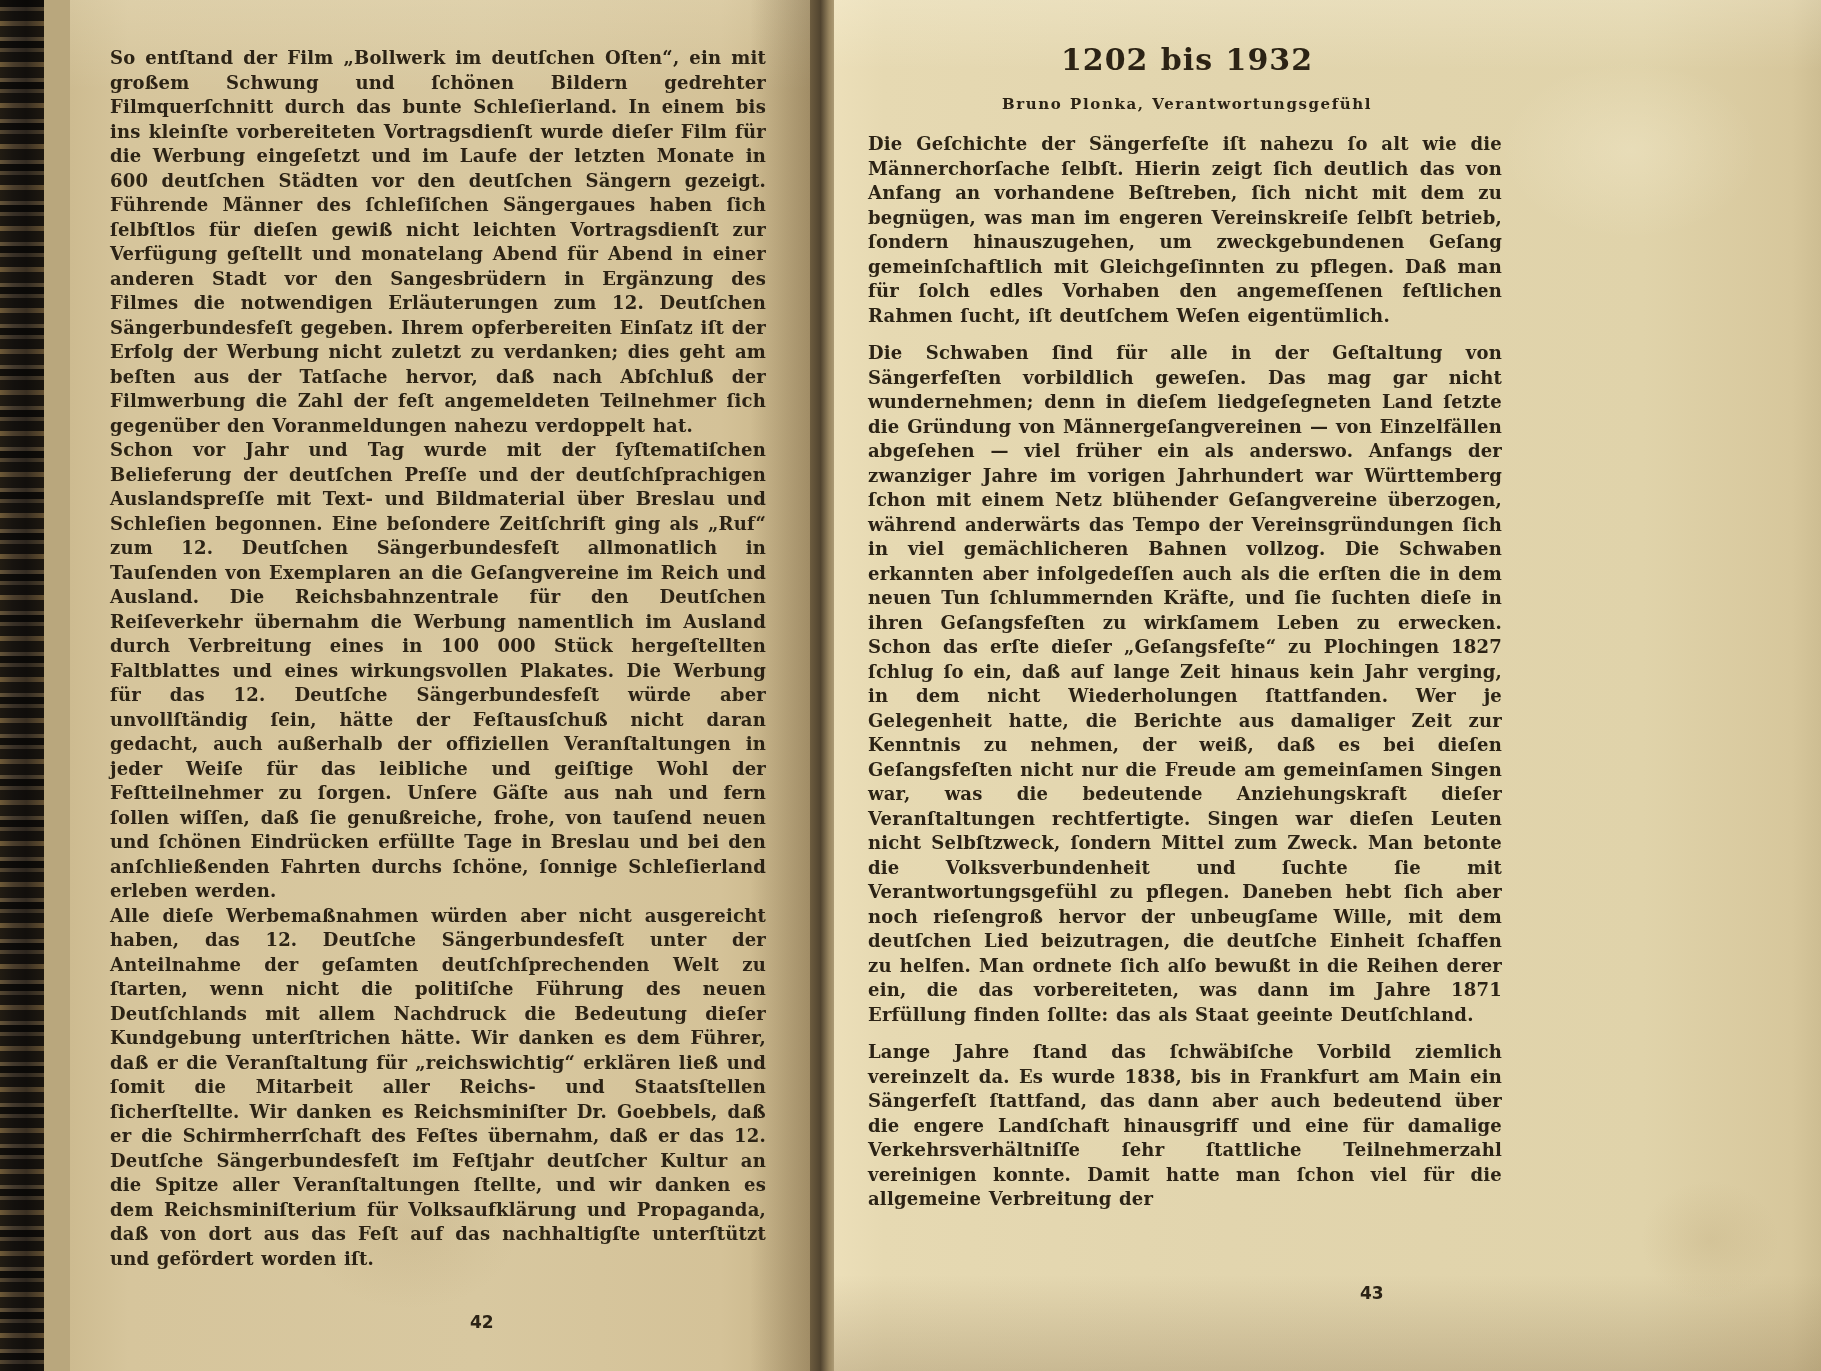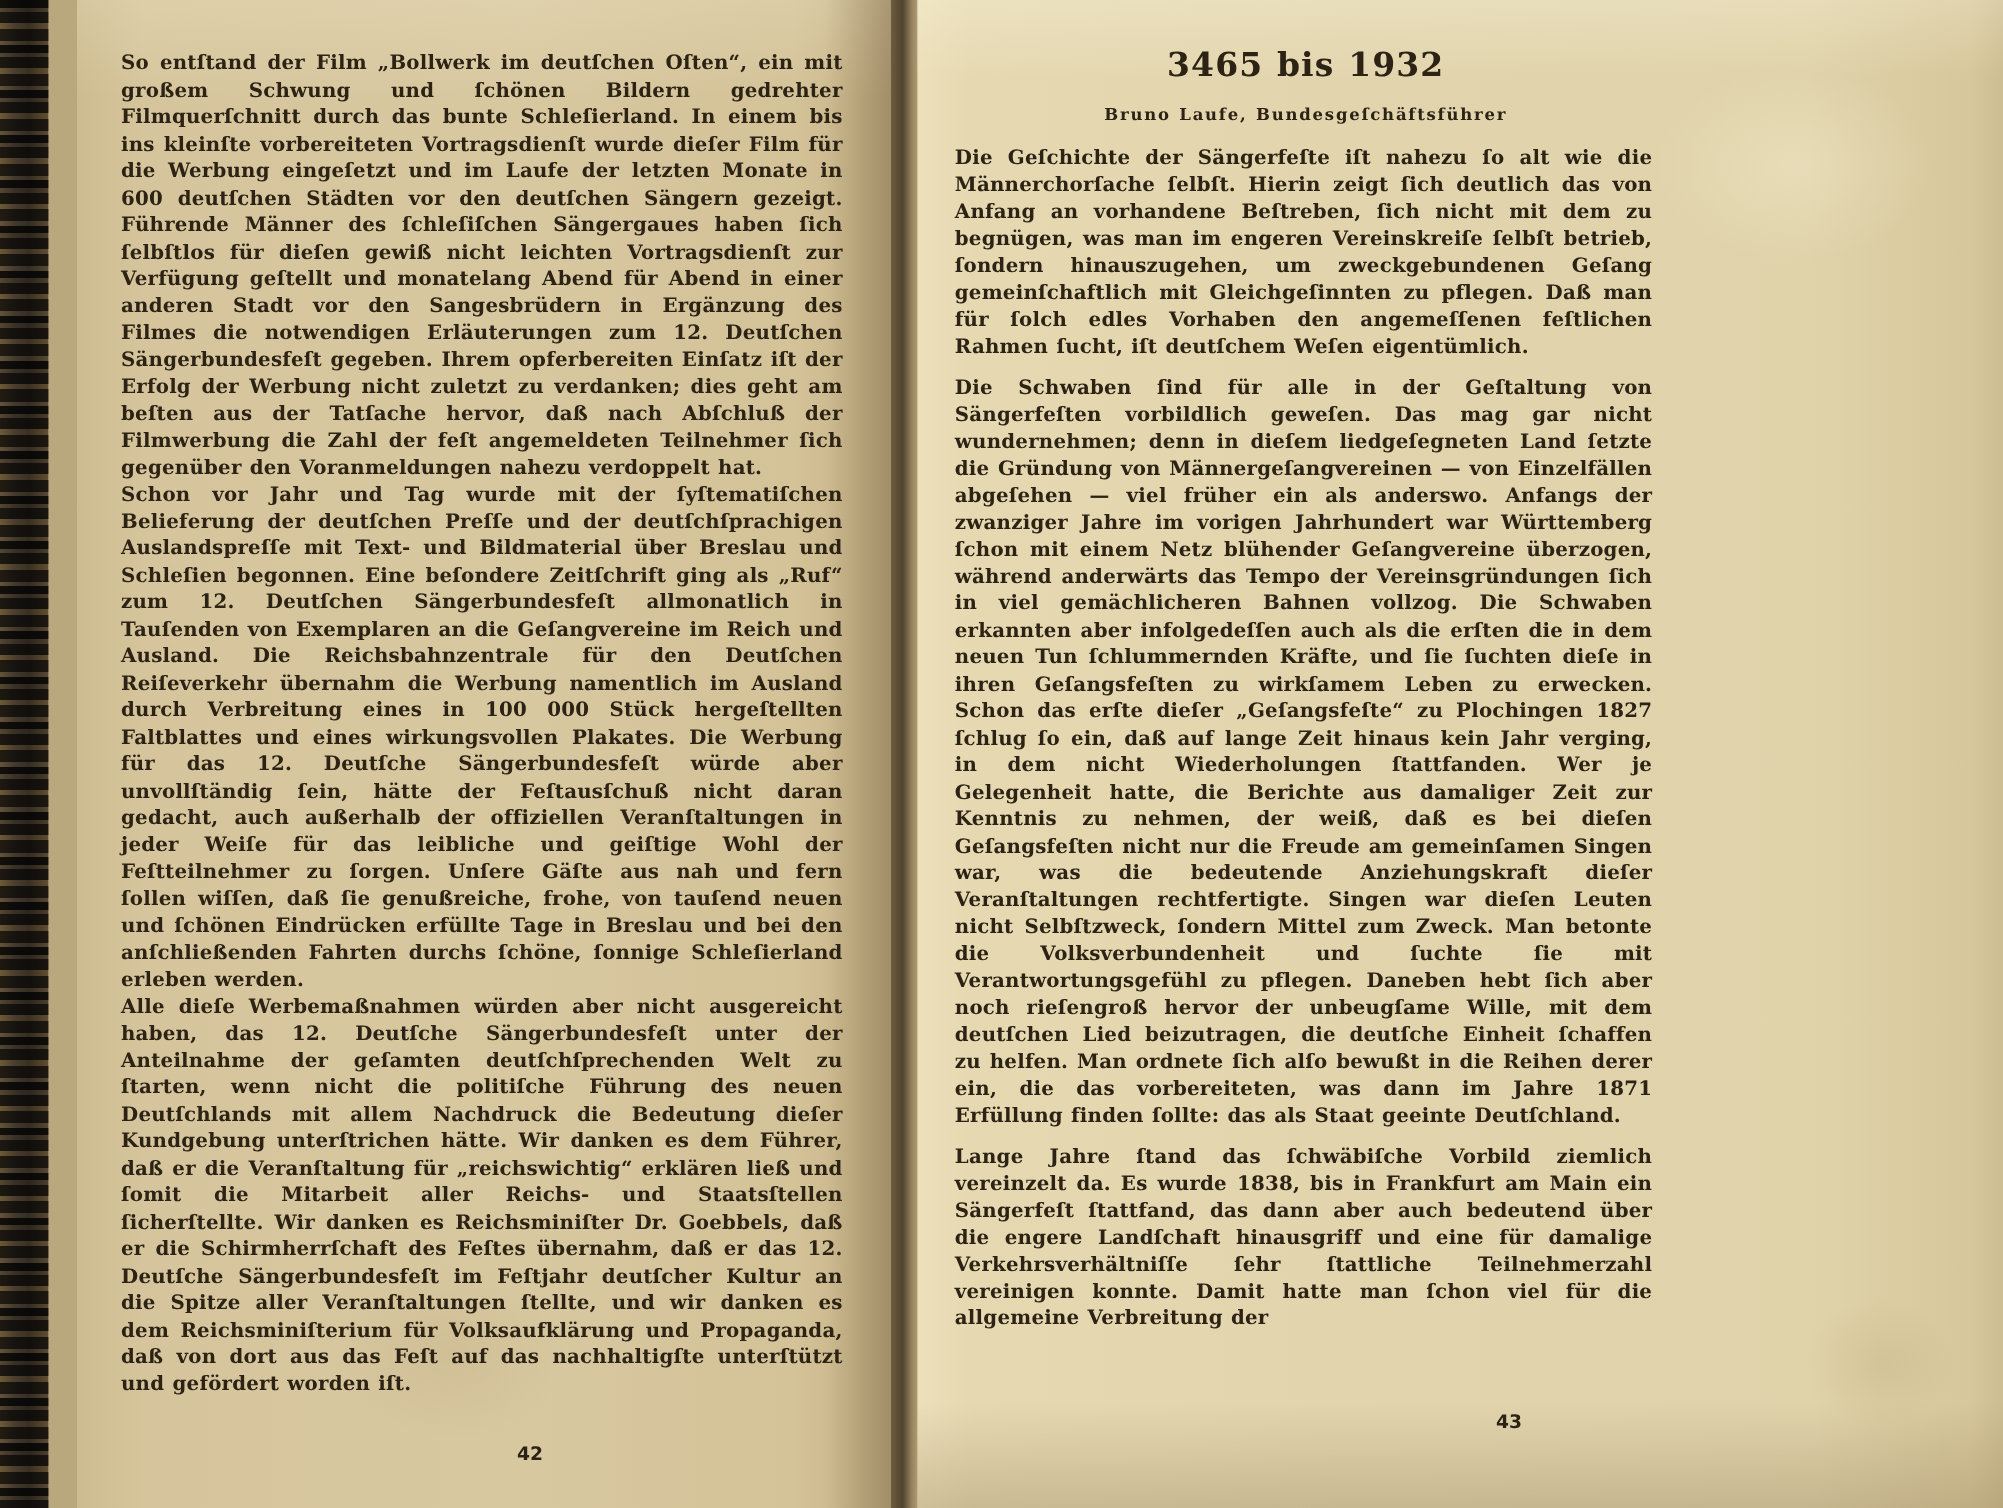--- a/index.html
+++ b/index.html
@@ -127,21 +127,21 @@
   <div class="stain s3"></div>
 
   <div class="body-col col-left ink">
     <p>So entſtand der Film „Bollwerk im deutſchen Oſten“, ein mit großem Schwung und ſchönen Bildern gedrehter Filmquerſchnitt durch das bunte Schleſierland. In einem bis ins kleinſte vorbereiteten Vortragsdienſt wurde dieſer Film für die Werbung eingeſetzt und im Laufe der letzten Monate in 600 deutſchen Städten vor den deutſchen Sängern gezeigt. Führende Männer des ſchleſiſchen Sängergaues haben ſich ſelbſtlos für dieſen gewiß nicht leichten Vortragsdienſt zur Verfügung geſtellt und monatelang Abend für Abend in einer anderen Stadt vor den Sangesbrüdern in Ergänzung des Filmes die notwendigen Erläuterungen zum 12. Deutſchen Sängerbundesfeſt gegeben. Ihrem opferbereiten Einſatz iſt der Erfolg der Werbung nicht zuletzt zu verdanken; dies geht am beſten aus der Tatſache hervor, daß nach Abſchluß der Filmwerbung die Zahl der feſt angemeldeten Teilnehmer ſich gegenüber den Voranmeldungen nahezu verdoppelt hat.</p>
     <p>Schon vor Jahr und Tag wurde mit der ſyſtematiſchen Belieferung der deutſchen Preſſe und der deutſchſprachigen Auslandspreſſe mit Text- und Bildmaterial über Breslau und Schleſien begonnen. Eine beſondere Zeitſchrift ging als „Ruf“ zum 12. Deutſchen Sängerbundesfeſt allmonatlich in Tauſenden von Exemplaren an die Geſangvereine im Reich und Ausland. Die Reichsbahnzentrale für den Deutſchen Reiſeverkehr übernahm die Werbung namentlich im Ausland durch Verbreitung eines in 100 000 Stück hergeſtellten Faltblattes und eines wirkungsvollen Plakates. Die Werbung für das 12. Deutſche Sängerbundesfeſt würde aber unvollſtändig ſein, hätte der Feſtausſchuß nicht daran gedacht, auch außerhalb der offiziellen Veranſtaltungen in jeder Weiſe für das leibliche und geiſtige Wohl der Feſtteilnehmer zu ſorgen. Unſere Gäſte aus nah und fern ſollen wiſſen, daß ſie genußreiche, frohe, von tauſend neuen und ſchönen Eindrücken erfüllte Tage in Breslau und bei den anſchließenden Fahrten durchs ſchöne, ſonnige Schleſierland erleben werden.</p>
     <p>Alle dieſe Werbemaßnahmen würden aber nicht ausgereicht haben, das 12. Deutſche Sängerbundesfeſt unter der Anteilnahme der geſamten deutſchſprechenden Welt zu ſtarten, wenn nicht die politiſche Führung des neuen Deutſchlands mit allem Nachdruck die Bedeutung dieſer Kundgebung unterſtrichen hätte. Wir danken es dem Führer, daß er die Veranſtaltung für „reichswichtig“ erklären ließ und ſomit die Mitarbeit aller Reichs- und Staatsſtellen ſicherſtellte. Wir danken es Reichsminiſter Dr. Goebbels, daß er die Schirmherrſchaft des Feſtes übernahm, daß er das 12. Deutſche Sängerbundesfeſt im Feſtjahr deutſcher Kultur an die Spitze aller Veranſtaltungen ſtellte, und wir danken es dem Reichsminiſterium für Volksaufklärung und Propaganda, daß von dort aus das Feſt auf das nachhaltigſte unterſtützt und gefördert worden iſt.</p>
   </div>
   <div class="pagenum pagenum-left ink">42</div>
 
   <div class="body-col col-right ink">
-    <div class="chapter-subtitle">3465 bis 1932</div>
-    <div class="byline">Bruno Laufe, Bundesgeſchäftsführer</div>
+    <div class="chapter-subtitle">1202 bis 1932</div>
+    <div class="byline">Bruno Plonka, Verantwortungsgefühl</div>
     <p>Die Geſchichte der Sängerfeſte iſt nahezu ſo alt wie die Männerchorſache ſelbſt. Hierin zeigt ſich deutlich das von Anfang an vorhandene Beſtreben, ſich nicht mit dem zu begnügen, was man im engeren Vereinskreiſe ſelbſt betrieb, ſondern hinauszugehen, um zweckgebundenen Geſang gemeinſchaftlich mit Gleichgeſinnten zu pflegen. Daß man für ſolch edles Vorhaben den angemeſſenen feſtlichen Rahmen ſucht, iſt deutſchem Weſen eigentümlich.</p>
     <p>Die Schwaben ſind für alle in der Geſtaltung von Sängerfeſten vorbildlich geweſen. Das mag gar nicht wundernehmen; denn in dieſem liedgeſegneten Land ſetzte die Gründung von Männergeſangvereinen — von Einzelfällen abgeſehen — viel früher ein als anderswo. Anfangs der zwanziger Jahre im vorigen Jahrhundert war Württemberg ſchon mit einem Netz blühender Geſangvereine überzogen, während anderwärts das Tempo der Vereinsgründungen ſich in viel gemächlicheren Bahnen vollzog. Die Schwaben erkannten aber infolgedeſſen auch als die erſten die in dem neuen Tun ſchlummernden Kräfte, und ſie ſuchten dieſe in ihren Geſangsfeſten zu wirkſamem Leben zu erwecken. Schon das erſte dieſer „Geſangsfeſte“ zu Plochingen 1827 ſchlug ſo ein, daß auf lange Zeit hinaus kein Jahr verging, in dem nicht Wiederholungen ſtattfanden. Wer je Gelegenheit hatte, die Berichte aus damaliger Zeit zur Kenntnis zu nehmen, der weiß, daß es bei dieſen Geſangsfeſten nicht nur die Freude am gemeinſamen Singen war, was die bedeutende Anziehungskraft dieſer Veranſtaltungen rechtfertigte. Singen war dieſen Leuten nicht Selbſtzweck, ſondern Mittel zum Zweck. Man betonte die Volksverbundenheit und ſuchte ſie mit Verantwortungsgefühl zu pflegen. Daneben hebt ſich aber noch rieſengroß hervor der unbeugſame Wille, mit dem deutſchen Lied beizutragen, die deutſche Einheit ſchaffen zu helfen. Man ordnete ſich alſo bewußt in die Reihen derer ein, die das vorbereiteten, was dann im Jahre 1871 Erfüllung finden ſollte: das als Staat geeinte Deutſchland.</p>
     <p>Lange Jahre ſtand das ſchwäbiſche Vorbild ziemlich vereinzelt da. Es wurde 1838, bis in Frankfurt am Main ein Sängerfeſt ſtattfand, das dann aber auch bedeutend über die engere Landſchaft hinausgriff und eine für damalige Verkehrsverhältniſſe ſehr ſtattliche Teilnehmerzahl vereinigen konnte. Damit hatte man ſchon viel für die allgemeine Verbreitung der</p>
   </div>
   <div class="pagenum pagenum-right ink">43</div>
 
 </div>
 
 </body></html>

